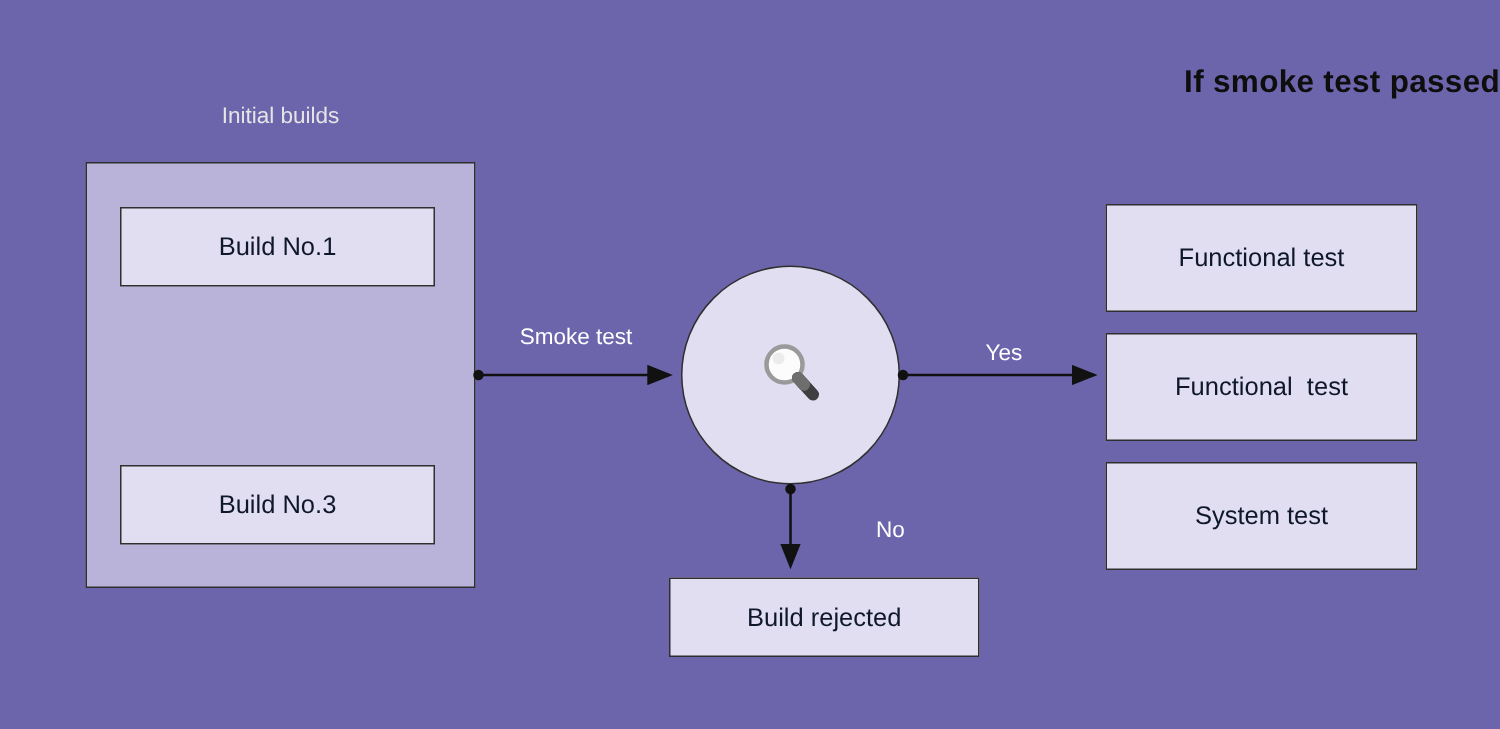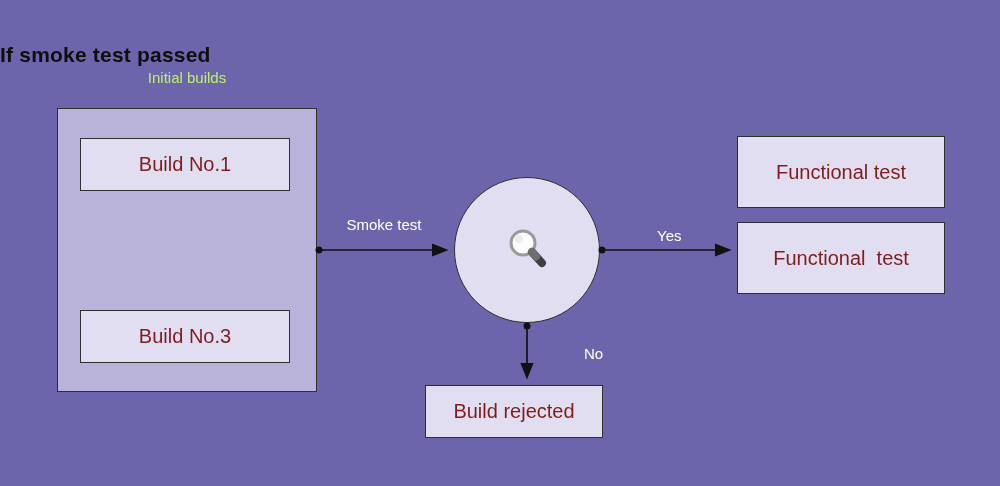--- a/index.html
+++ b/index.html
@@ -12,71 +12,71 @@
     width: 1000px;
     height: 486px;
     background: #6d65ac;
     overflow: hidden;
   }
   .title {
     position: absolute;
     left: 0;
     top: 43px;
     width: 1000px;
-    text-align: left;
+    text-align: right;
     font-size: 21px;
     font-weight: 600;
     color: #0e0e0e;
     letter-spacing: 0.2px;
   }
   .group-label {
     position: absolute;
     left: 57px;
     top: 69px;
     width: 260px;
     text-align: center;
     font-size: 15px;
-    color: #bef264;
+    color: #e5e5e5;
   }
   .group-box {
     position: absolute;
     left: 57px;
     top: 108px;
     width: 260px;
     height: 284px;
     background: #b9b3d9;
     border: 1px solid #2f2f2f;
     box-sizing: border-box;
   }
   .node {
     position: absolute;
     background: #e0def0;
     border: 1px solid #2f2f2f;
     box-sizing: border-box;
     display: flex;
     align-items: center;
     justify-content: center;
-    font-size: 20px;
-    color: #7f1d1d;
+    font-size: 17px;
+    color: #0f172a;
     white-space: pre-wrap;
   }
   .build-node {
     left: 80px;
     width: 210px;
     height: 53px;
   }
   .right-node {
     left: 737px;
     width: 208px;
     height: 72px;
   }
   .rejected-node {
-    left: 425px;
+    left: 446px;
     top: 385px;
-    width: 178px;
+    width: 207px;
     height: 53px;
   }
   .decision-circle {
     position: absolute;
     left: 454px;
     top: 177px;
     width: 146px;
     height: 146px;
     border-radius: 50%;
     background: #e0def0;
@@ -141,16 +141,17 @@
     <line x1="527" y1="325" x2="527" y2="377" stroke="#111111" stroke-width="1.7" marker-end="url(#arrowhead)"></line>
     <circle cx="527" cy="326" r="3.5" fill="#111111"></circle>
   </svg>
 
   <div class="edge-label label-smoke">Smoke test</div>
   <div class="edge-label label-yes">Yes</div>
   <div class="edge-label label-no">No</div>
 
   <div class="node right-node" style="top:136px">Functional test</div>
   <div class="node right-node" style="top:222px">Functional  test</div>
+  <div class="node right-node" style="top:308px">System test</div>
 
   <div class="node rejected-node">Build rejected</div>
 
 </div>
 
 </body></html>

